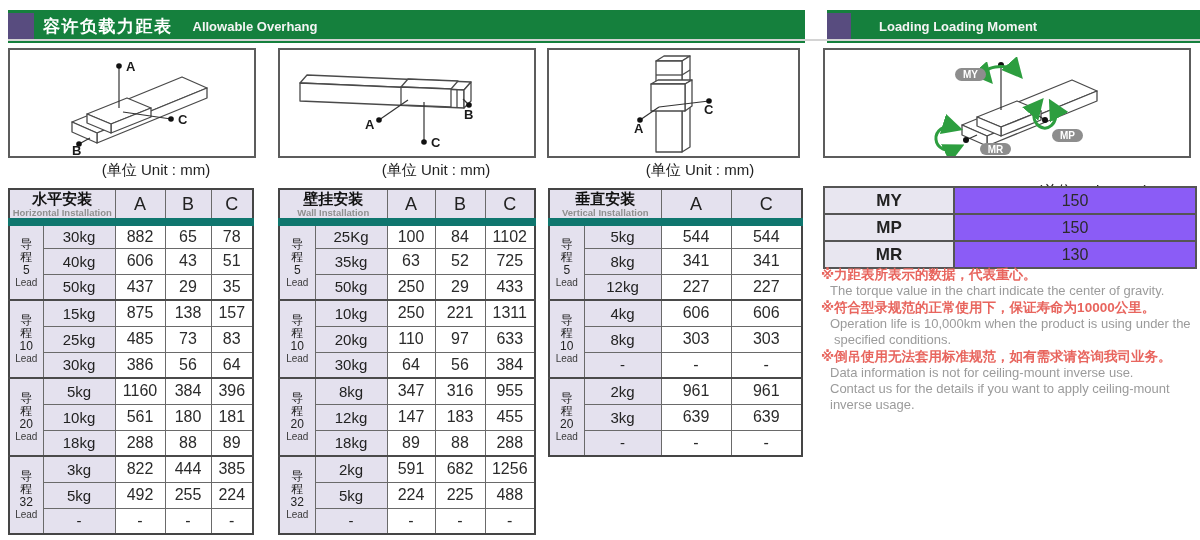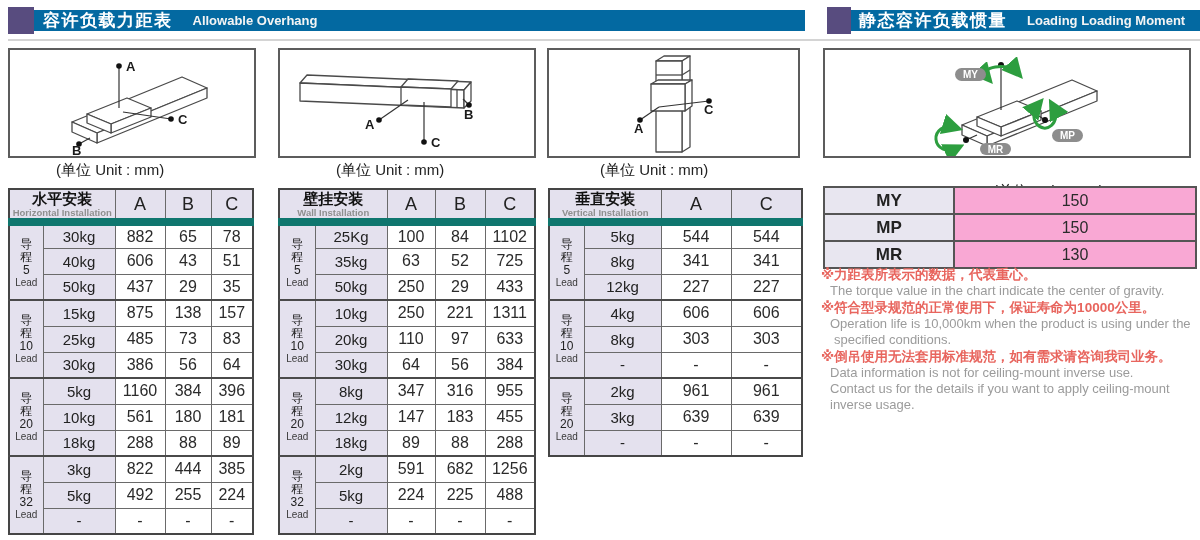--- a/index.html
+++ b/index.html
@@ -1,30 +1,30 @@
 <!DOCTYPE html>
 <html><head>
 <meta charset="utf-8">
 <style>
   html,body{margin:0;padding:0;}
   body{
     position:relative;width:1200px;height:540px;overflow:hidden;background:#ffffff;
     font-family:"Liberation Sans","DejaVu Sans",sans-serif;
   }
   
-  .sec-bar{position:absolute;top:10px;height:21px;background:#0369a1;display:flex;align-items:center;}
+  .sec-bar{position:absolute;top:10px;height:33px;background:#15803d;display:flex;align-items:center;}
   .accent{width:26px;height:27px;background:#584c7f;margin-right:9px;flex:none;}
   .sec-zh{font-size:17px;font-weight:bold;color:#ffffff;letter-spacing:1.5px;white-space:nowrap;}
   .sec-en{font-size:13px;font-weight:bold;color:#f4f4f4;margin-left:20px;white-space:nowrap;}
   .bar-shadow{position:absolute;left:8px;top:39px;width:1192px;height:2px;background:#d4d4d4;}
   
   .dbox{position:absolute;top:48px;height:110px;background:#fff;border:2px solid #5c5c5c;box-sizing:border-box;}
   .dbox svg{display:block;}
   
-  .unit{position:absolute;font-size:15px;color:#222;text-align:left;white-space:nowrap;}
+  .unit{position:absolute;font-size:15px;color:#222;text-align:center;white-space:nowrap;}
   
   .twrap{position:absolute;top:188px;}
   .otable{border-collapse:collapse;border:2px solid #454545;background:#fff;table-layout:fixed;}
   .otable th,.otable td{border:1px solid #6a6a6a;padding:0;text-align:center;vertical-align:middle;}
   .otable thead tr{height:32px;}
   .otable tbody tr{height:26px;}
   .otable thead th{border-bottom:8px solid #0f766e;}
   .otable tr.gstart td{border-top:2px solid #4a4a4a;}
   .ttl{background:#e4e1ee;}
   .ttl-zh{font-size:15px;font-weight:bold;color:#111;line-height:17px;}
@@ -32,38 +32,37 @@
   .colh{background:#e4e1ee;font-size:18px;font-weight:400;color:#222;}
   .lead{background:#e4e1ee;}
   .lead-ln{font-size:12px;line-height:13px;color:#222;}
   .lead-en{font-size:10px;line-height:11px;color:#3a3a3a;}
   .wt{background:#e4e1ee;font-size:15px;color:#222;}
   .val{background:#fff;font-size:16px;color:#2b2b2b;}
   
   .mtable{position:absolute;left:823px;top:186px;border-collapse:collapse;border:2px solid #4a4a4a;table-layout:fixed;width:372px;background:#fff;}
   .mtable td{border:2px solid #555;padding:0;text-align:center;height:25px;}
   .m-label{background:#e8e6f0;font-size:17px;font-weight:bold;color:#222;}
-  .m-val{background:#f9a8d4;font-size:16px;color:#2b2b2b;}
+  .m-val{background:#8b5cf6;font-size:16px;color:#2b2b2b;}
   
   .notes{position:absolute;left:821px;top:266px;width:385px;}
   .note-zh{font-size:13.5px;font-weight:bold;color:#e8655e;line-height:17px;white-space:nowrap;}
   .note-en{font-size:13px;color:#9b9b9b;line-height:16px;padding-left:9px;white-space:nowrap;}
   .en-cont{padding-left:13px;}
 </style>
 </head>
 <body>
 
 <div class="sec-bar" style="left:8px;width:797px;">
   <div class="accent"></div>
   <span class="sec-zh">容许负载力距表</span>
   <span class="sec-en">Allowable Overhang</span>
 </div>
 <div class="sec-bar" style="left:827px;width:373px;">
   <div class="accent" style="width:24px;margin-right:8px;"></div>
-  <span class="sec-zh">静态容许负载惯量</span>
   <span class="sec-en">Loading Loading Moment</span>
 </div>
 <div class="bar-shadow"></div>
 
 <div class="dbox" style="left:8px;width:248px;">
   <svg width="244" height="106" viewBox="0 0 244 106">
     <g fill="#ffffff" stroke="#4a4a4a" stroke-width="1.3" stroke-linejoin="round">
       <path d="M62,72 L172,27 L197,38 L87,83 Z"></path>
       <path d="M87,83 L197,38 L197,48 L87,93 Z"></path>
       <path d="M62,72 L87,83 L87,93 L62,82 Z"></path>

